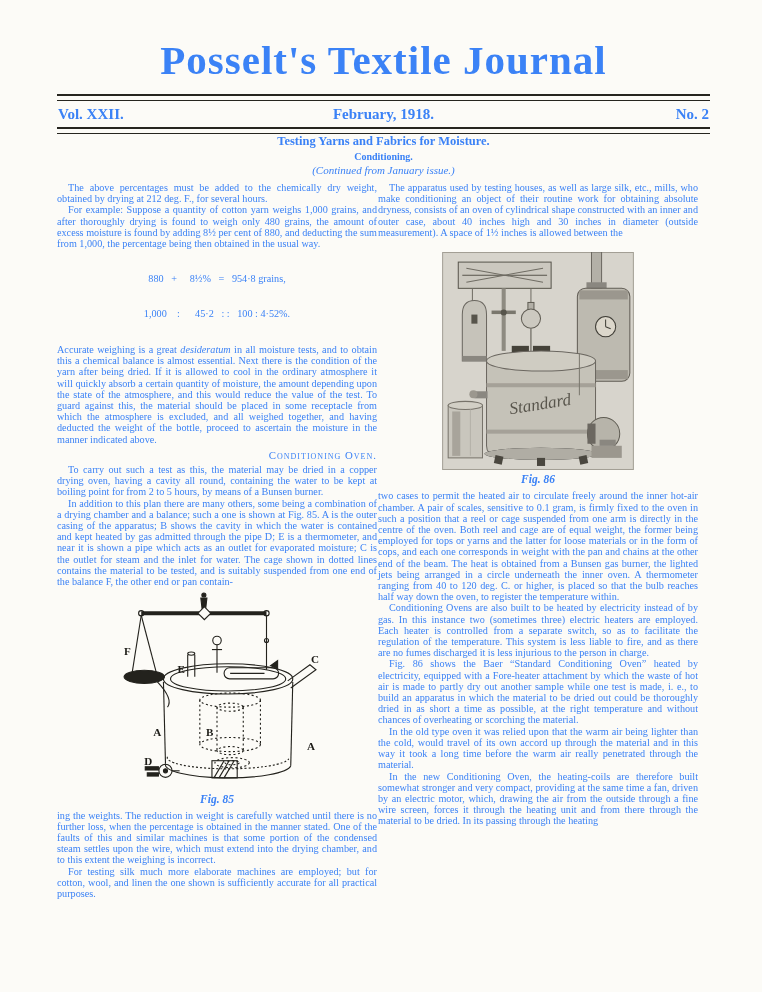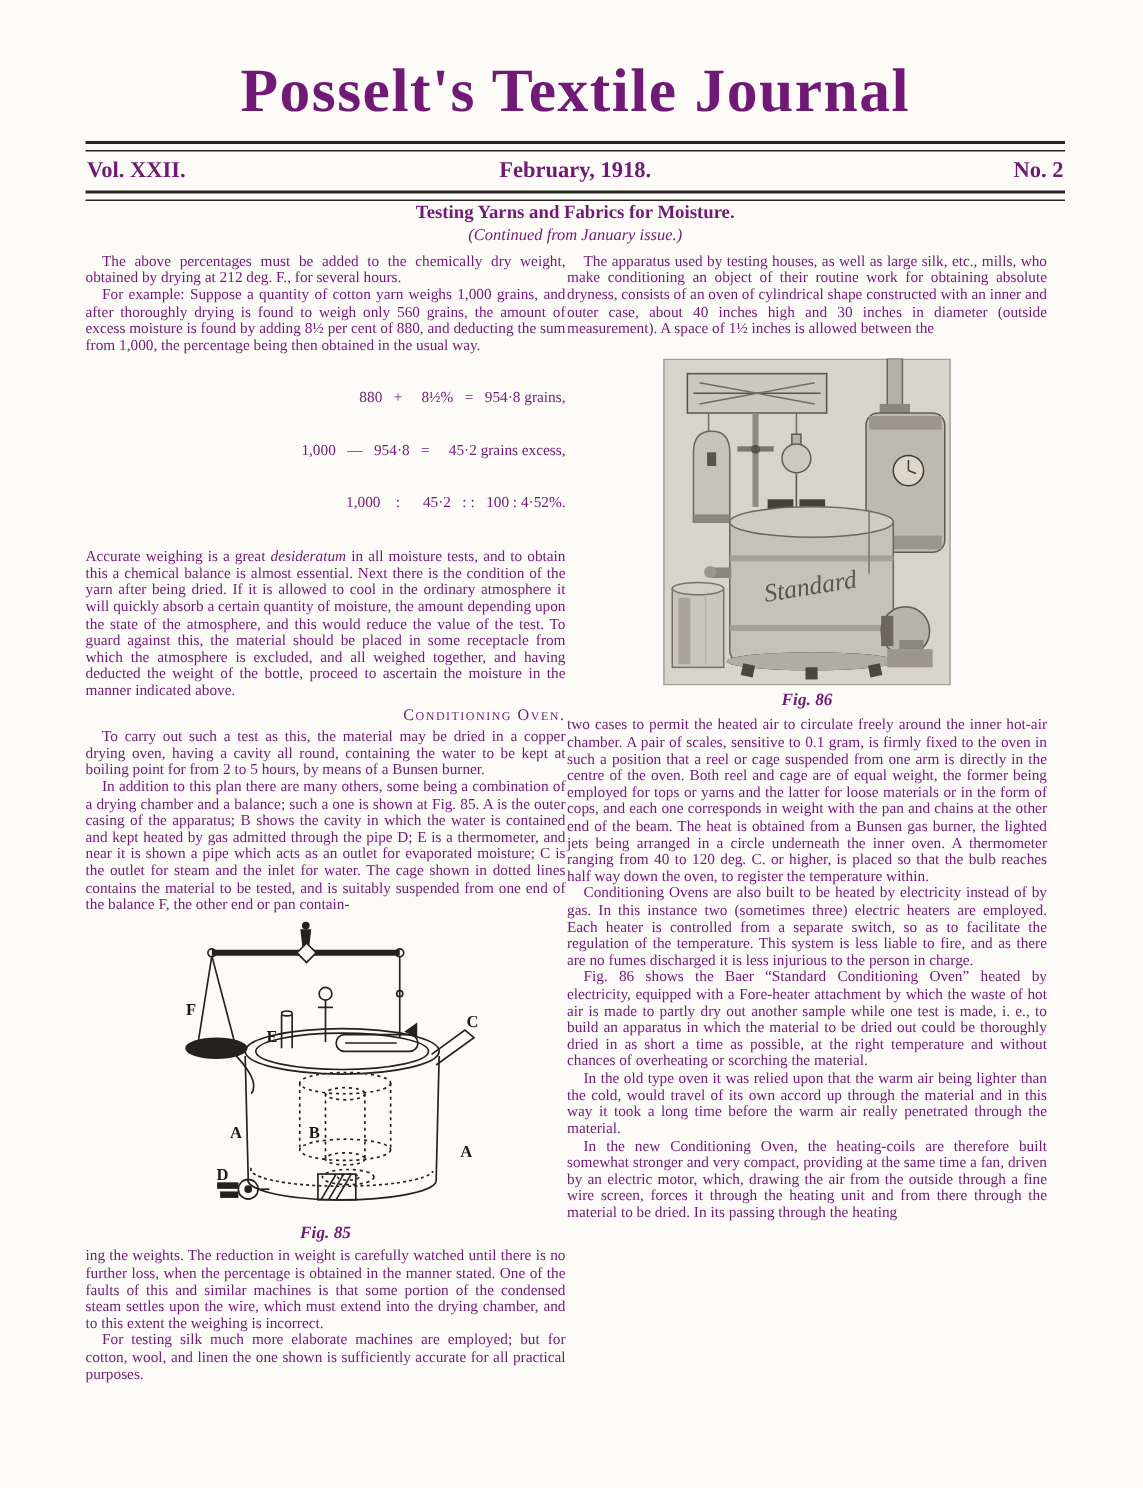--- a/index.html
+++ b/index.html
@@ -1,17 +1,17 @@
 <!DOCTYPE html>
 <html><head>
 <meta charset="utf-8">
 <style>
   html,body{margin:0;padding:0;background:#e8e6e1;}
   .page{position:relative;width:762px;height:992px;margin:0 auto;background:#fcfbf7;
-        color:#701a75;font-family:"Liberation Serif","DejaVu Serif",serif;overflow:hidden;}
+        color:#3b82f6;font-family:"Liberation Serif","DejaVu Serif",serif;overflow:hidden;}
   .inner{padding:0 52px 0 57px;}
 
   
   .masthead-title{font-size:41px;font-weight:bold;text-align:center;margin:36px 0 10px 0;
         letter-spacing:1px;}
   .rule{height:4px;border-top:2px solid #26251f;border-bottom:1px solid #26251f;}
   .issue-row{display:grid;grid-template-columns:1fr auto 1fr;align-items:baseline;
         font-weight:bold;font-size:15px;padding:5px 1px 4px 1px;gap:48px;}
   .issue-row .left{justify-self:start;}
   .issue-row .center{justify-self:center;}
@@ -24,21 +24,21 @@
   .article-section{font-size:10px;font-weight:bold;text-align:center;margin:0 0 2px 0;}
   .continued{font-size:11px;font-style:italic;text-align:center;margin:0 0 6px 0;}
 
   
   .columns{display:flex;gap:1px;}
   .col{width:320px;font-size:10.2px;line-height:11.2px;text-align:justify;}
   .col p{margin:0;}
   .col p.indent{text-indent:11px;}
   .subhead{text-align:right;font-variant:small-caps;letter-spacing:1px;font-size:10.8px;
         margin:5px 0 3px 0;}
-  .formula{text-align:right;white-space:pre;margin:1px 0;line-height:11.6px;}
+  .formula{text-align:center;white-space:pre;margin:1px 0;line-height:11.6px;}
 
   
   figure{margin:0;text-align:center;}
   .fig85{margin:5px auto 4px auto;width:214px;}
   .fig86{margin:14px auto 5px auto;width:192px;}
   figcaption{font-size:11.5px;font-weight:bold;font-style:italic;margin-top:2px;}
   svg text.fig-label{font-family:"Liberation Serif",serif;font-weight:bold;font-size:11px;
         fill:#1c1b17;}
 </style>
 </head>
@@ -53,31 +53,31 @@
       <div class="issue-row">
         <span class="left">Vol. XXII.</span>
         <span class="center">February, 1918.</span>
         <span class="right">No. 2</span>
       </div>
       <div class="rule"></div>
     </header>
 
     <section>
       <div class="article-subtitle">Testing Yarns and Fabrics for Moisture.</div>
+      <div class="article-section">Conditioning.</div>
       <div class="continued">(Continued from January issue.)</div>
     </section>
 
     <main class="columns">
 
       <div class="col">
         <p class="indent">The above percentages must be added to the chemically dry weight, obtained by drying at 212 deg. F., for several hours.</p>
-        <p class="indent">For example:  Suppose a quantity of cotton yarn weighs 1,000 grains, and after thoroughly drying is found to weigh only 560 grains, the amount of excess moisture is found by adding 8½ per cent of 880, and deducting the sum from 1,000, the percentage being then obtained in the usual way.</p>
+        <p class="indent">For example:  Suppose a quantity of cotton yarn weighs 1,000 grains, and after thoroughly drying is found to weigh only 480 grains, the amount of excess moisture is found by adding 8½ per cent of 880, and deducting the sum from 1,000, the percentage being then obtained in the usual way.</p>
         <div class="formula">
           <div>880   +     8½%   =   954·8 grains,</div>
-          <div>1,000   —   954·8   =     45·2 grains excess,</div>
           <div>1,000    :      45·2   : :   100 : 4·52%.</div>
         </div>
         <p><span>Accurate weighing is a great </span><em>desideratum</em><span> in all moisture tests, and to obtain this a chemical balance is almost essential.  Next there is the condition of the yarn after being dried.  If it is allowed to cool in the ordinary atmosphere it will quickly absorb a certain quantity of moisture, the amount depending upon the state of the atmosphere, and this would reduce the value of the test.  To guard against this, the material should be placed in some receptacle from which the atmosphere is excluded, and all weighed together, and having deducted the weight of the bottle, proceed to ascertain the moisture in the manner indicated above.</span></p>
         <div class="subhead">Conditioning Oven.</div>
         <p class="indent">To carry out such a test as this, the material may be dried in a copper drying oven, having a cavity all round, containing the water to be kept at boiling point for from 2 to 5 hours, by means of a Bunsen burner.</p>
         <p class="indent">In addition to this plan there are many others, some being a combination of a drying chamber and a balance; such a one is shown at Fig. 85.  A is the outer casing of the apparatus; B shows the cavity in which the water is contained and kept heated by gas admitted through the pipe D; E is a thermometer, and near it is shown a pipe which acts as an outlet for evaporated moisture; C is the outlet for steam and the inlet for water.  The cage shown in dotted lines contains the material to be tested, and is suitably suspended from one end of the balance F, the other end or pan contain-</p>
 
         <figure class="fig85">
           <svg width="214" height="198" viewBox="0 0 210 196">
             <g fill="none" stroke="#23221d" stroke-width="1.1">

